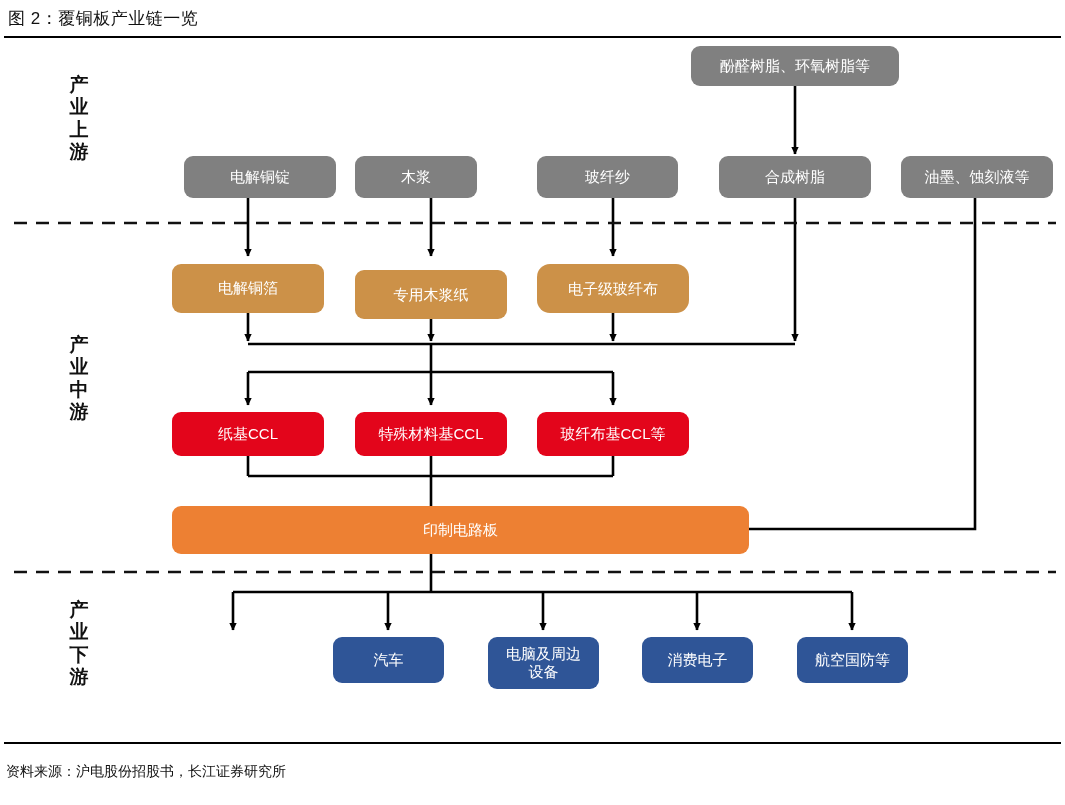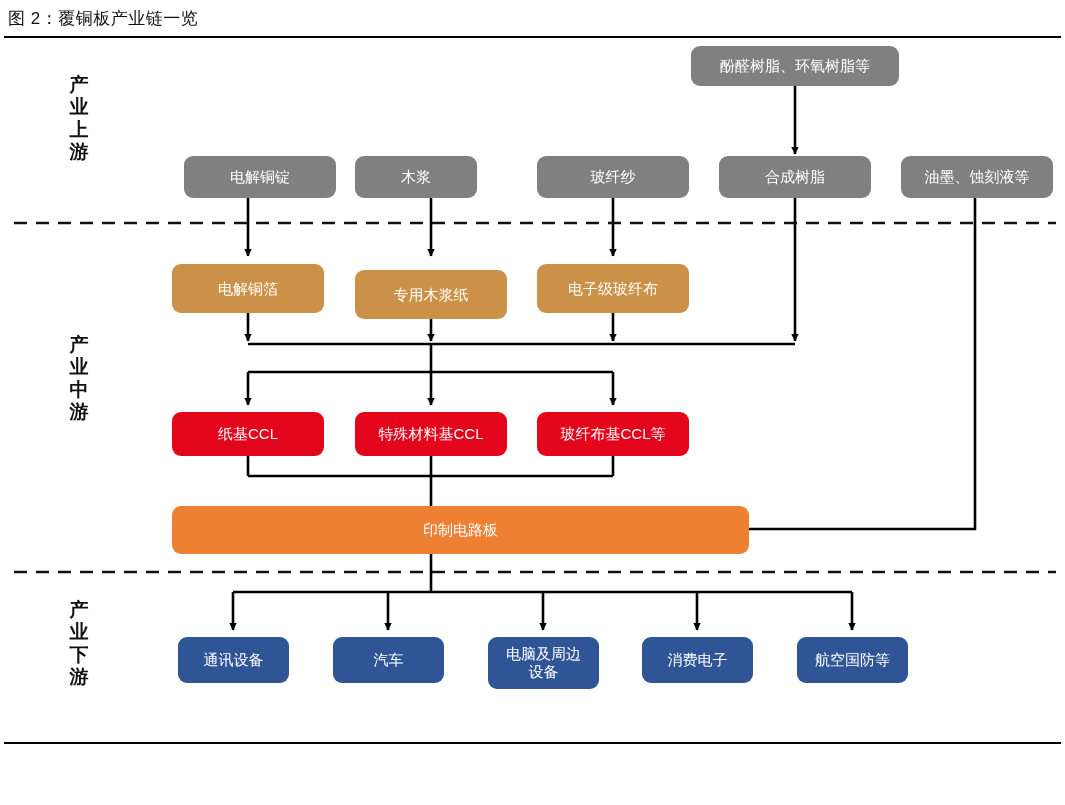--- a/index.html
+++ b/index.html
@@ -124,38 +124,38 @@
     </svg>
 
     <div class="seg-label" style="left:62px;top:36px;">产业上游</div>
     <div class="seg-label" style="left:62px;top:296px;">产业中游</div>
     <div class="seg-label" style="left:62px;top:561px;">产业下游</div>
 
     <div class="node n-gray" style="left:691px;top:8px;width:208px;height:40px;">酚醛树脂、环氧树脂等</div>
 
     <div class="node n-gray" style="left:172px;top:118px;width:152px;height:42px;margin-left:12px;">电解铜锭</div>
     <div class="node n-gray" style="left:355px;top:118px;width:122px;height:42px;">木浆</div>
-    <div class="node n-gray" style="left:537px;top:118px;width:152px;height:42px;">玻纤纱</div>
+    <div class="node n-gray" style="left:537px;top:118px;width:141px;height:42px;">玻纤纱</div>
     <div class="node n-gray" style="left:719px;top:118px;width:152px;height:42px;">合成树脂</div>
     <div class="node n-gray" style="left:901px;top:118px;width:152px;height:42px;">油墨、蚀刻液等</div>
 
-    <div class="node n-tan" style="left:172px;top:226px;width:152px;height:49px;">电解铜箔</div>
+    <div class="node n-tan" style="left:172px;top:226px;width:152px;height:49px;font-family:Liberation Serif, serif;">电解铜箔</div>
     <div class="node n-tan" style="left:355px;top:232px;width:152px;height:49px;">专用木浆纸</div>
-    <div class="node n-tan" style="left:537px;top:226px;width:152px;height:49px;">电子级玻纤布</div>
+    <div class="node n-tan" style="left:537px;top:226px;width:152px;height:49px;border-radius:13px;">电子级玻纤布</div>
 
     <div class="node n-red" style="left:172px;top:374px;width:152px;height:44px;text-align:right;">纸基CCL</div>
     <div class="node n-red" style="left:355px;top:374px;width:152px;height:44px;">特殊材料基CCL</div>
     <div class="node n-red" style="left:537px;top:374px;width:152px;height:44px;">玻纤布基CCL等</div>
 
     <div class="node n-orange" style="left:172px;top:468px;width:577px;height:48px;">印制电路板</div>
 
-    <div class="node n-blue" style="left:178px;top:599px;width:111px;height:46px;">通讯设备</div>
     <div class="node n-blue" style="left:333px;top:599px;width:111px;height:46px;">汽车</div>
     <div class="node n-blue" style="left:488px;top:599px;width:111px;height:52px;">电脑及周边
 设备</div>
     <div class="node n-blue" style="left:642px;top:599px;width:111px;height:46px;">消费电子</div>
     <div class="node n-blue" style="left:797px;top:599px;width:111px;height:46px;">航空国防等</div>
 
   </div>
 
   <div class="rule-bottom"></div>
+  <div class="src-note">资料来源：沪电股份招股书，长江证券研究所</div>
 
 </div>
 
 </body></html>

